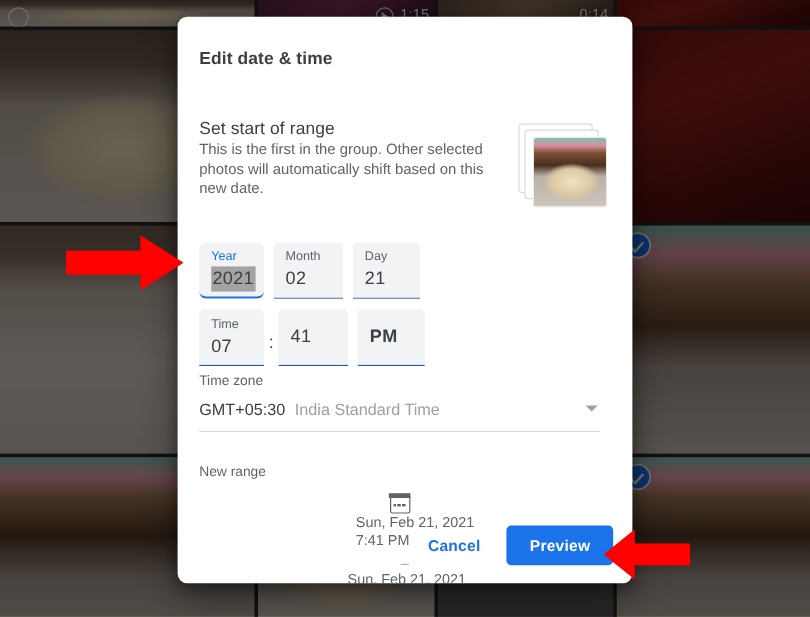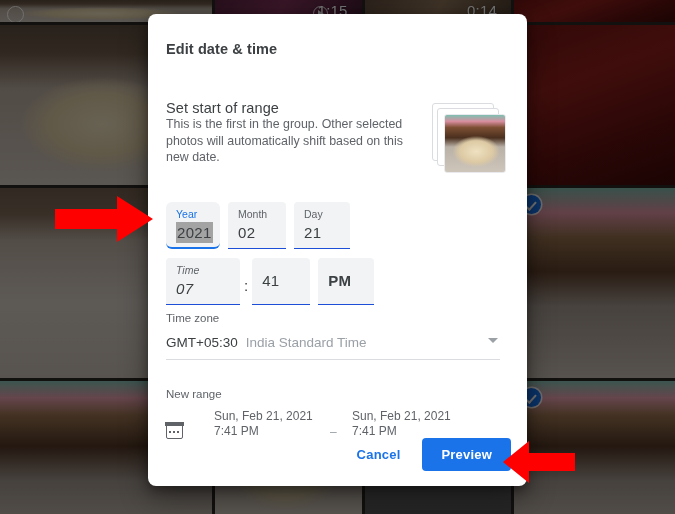--- a/index.html
+++ b/index.html
@@ -73,24 +73,24 @@
   }
   .ph-vid2 {
     background: linear-gradient(120deg, #5e4a3c 0%, #8a7056 50%, #4a3a2c 100%);
   }
   .ph-grey {
     background: linear-gradient(180deg, #8a8a8a 0%, #6c6c6c 60%, #4d4d4d 100%);
   }
 
   .vid-dur {
     position: absolute;
-    right: 14px;
+    right: 4px;
     bottom: 3px;
     color: #ffffff;
-    font-size: 15px;
+    font-size: 12px;
     letter-spacing: .2px;
     text-shadow: 0 1px 2px rgba(0,0,0,.55);
   }
 
   .play-icon {
     position: absolute;
     right: 34px;
     bottom: 1px;
     width: 15px; height: 15px;
     border: 1.4px solid rgba(255,255,255,.85);
@@ -249,21 +249,21 @@
   .field.focused .fvalue {
     background: #a3a3a3;
     display: inline-block;
     padding: 0 1px;
   }
 
   .f-year  { width: 54px; border-radius: 6px; }
   .f-month { width: 58px; }
   .f-day   { width: 56px; }
 
-  .f-hour  { width: 74px; font-style: italic; }
+  .f-hour  { width: 54px; }
   .f-min   { width: 58px; }
   .f-ampm  { width: 56px; font-weight: bold; }
 
   .field.novalue .fvalue { line-height: 34px; }
 
   .colon {
     align-self: center;
     font-size: 15px;
     color: #3c4043;
     margin: 0 -4px;
@@ -313,21 +313,22 @@
     top: 374px;
     width: 334px;
   }
   .range-label {
     font-size: 11.5px;
     color: #5f6368;
     margin-bottom: 9px;
   }
   .range-row {
     display: flex;
-    align-items: flex-end;
+    align-items: center;
+    flex-direction: column;
   }
   .cal-icon {
     position: relative;
     width: 17px; height: 16px;
     border: 1.6px solid #5f6368;
     border-radius: 2px;
     margin-top: 3px;
     flex: 0 0 auto;
   }
   .cal-icon::before {

